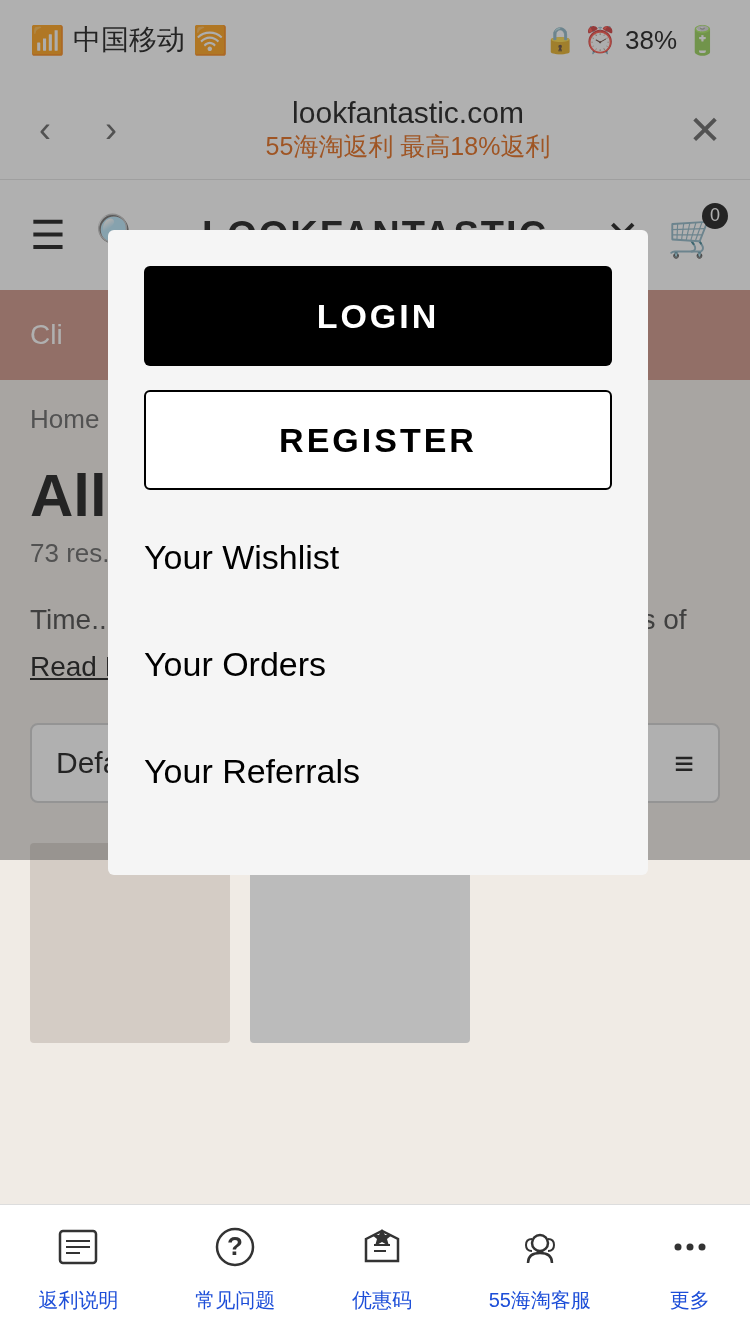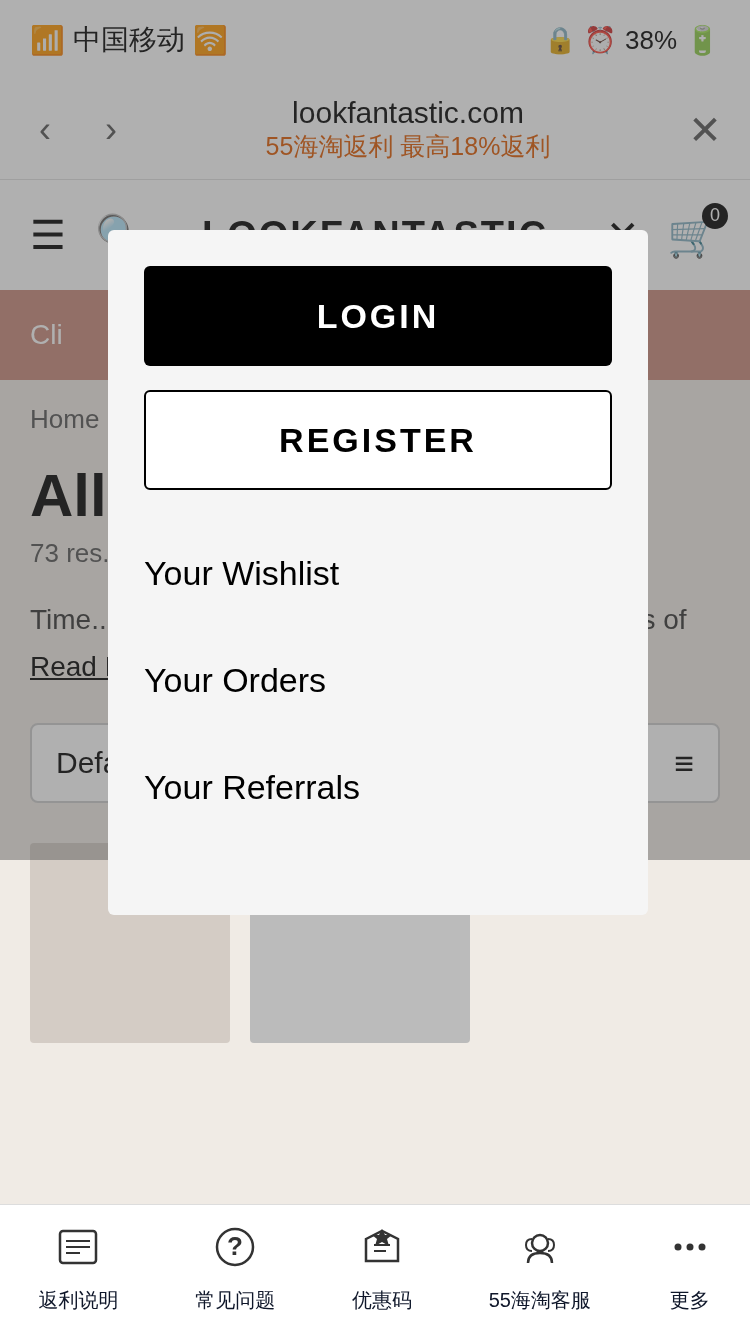--- a/index.html
+++ b/index.html
@@ -250,21 +250,21 @@
       z-index: 100;
     }
 
     .modal-panel {
       position: absolute;
       top: 230px;
       left: 108px;
       width: 540px;
       background: #f5f5f5;
       border-radius: 6px;
-      padding: 36px 36px 74px;
+      padding: 36px 36px 50px;
       z-index: 200;
     }
 
     .login-btn {
       width: 100%;
       height: 100px;
       background: #000;
       color: #fff;
       font-size: 34px;
       font-weight: 700;
@@ -285,21 +285,21 @@
       color: #000;
       font-size: 34px;
       font-weight: 700;
       letter-spacing: 3px;
       border: 2px solid #000;
       border-radius: 6px;
       cursor: pointer;
       display: flex;
       align-items: center;
       justify-content: center;
-      margin-bottom: 30px;
+      margin-bottom: 14px;
     }
 
     .menu-item {
       padding: 34px 0;
       font-size: 34px;
       color: #000;
       cursor: pointer;
       border-bottom: none;
     }
 
@@ -322,21 +322,21 @@
       flex-direction: column;
       align-items: center;
       gap: 8px;
     }
     .bottom-icon {
       font-size: 44px;
       color: #333;
     }
     .bottom-label {
       font-size: 20px;
-      color: #0f172a;
+      color: #1d4ed8;
     }
 
     
     .product-area {
       padding: 20px 30px;
       display: flex;
       gap: 20px;
     }
     .product-thumb {
       width: 200px;

